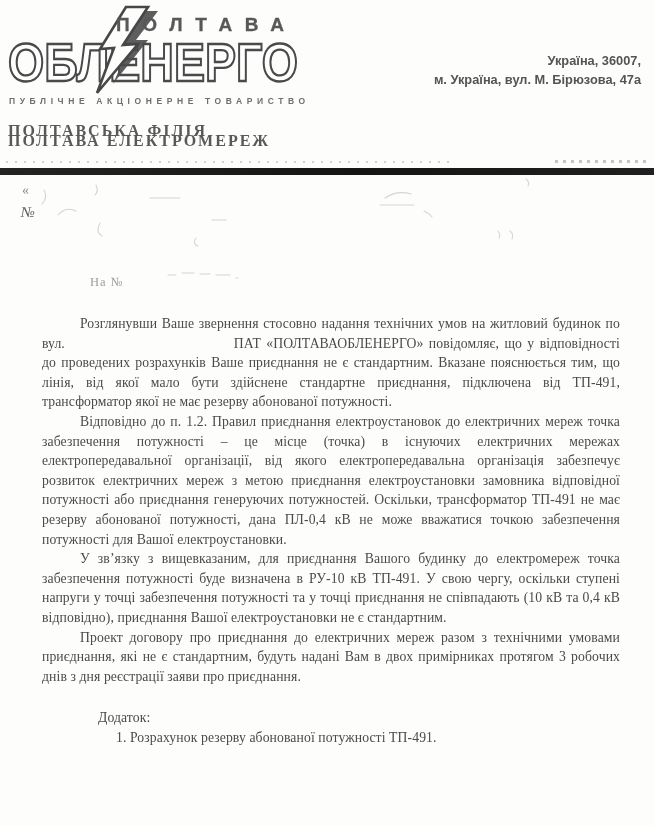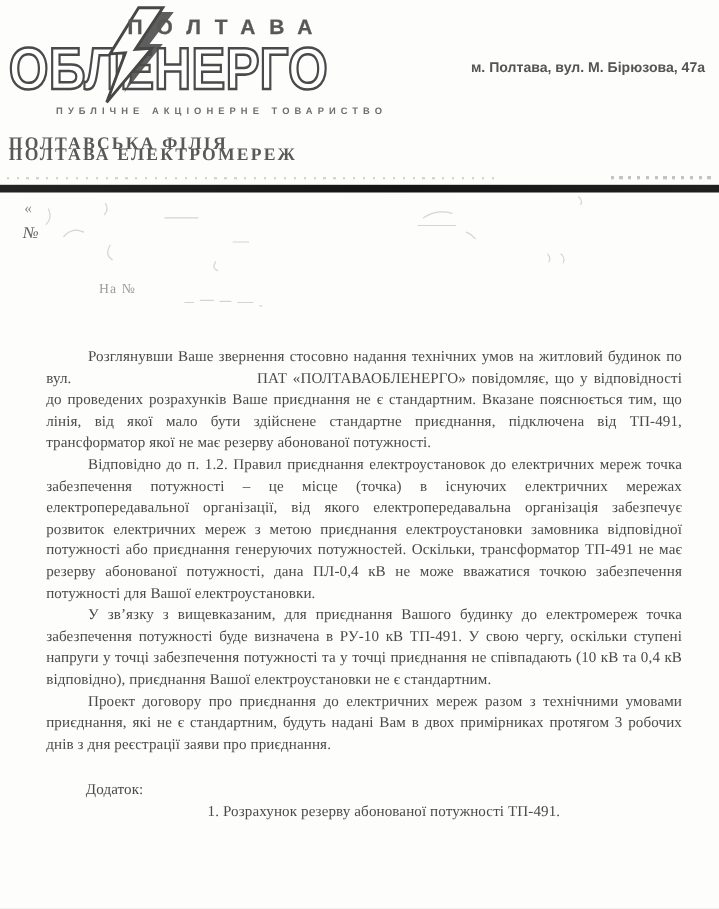--- a/index.html
+++ b/index.html
@@ -16,21 +16,20 @@
   }
 
   
   .letterhead { position: absolute; top: 0; left: 0; width: 654px; height: 168px; }
   .logo-svg { position: absolute; top: 2px; left: 4px; }
   .company-type {
     position: absolute; top: 96px; left: 9px;
     font-family: "Liberation Sans", sans-serif;
     font-size: 8.5px; font-weight: bold; letter-spacing: 4.6px;
     color: #6f6f6f;
-    margin-left: 42px;
   }
   .branch-line1, .branch-line2 {
     position: absolute; left: 8px;
     font-family: "Liberation Serif", serif;
     font-size: 16px; font-weight: bold; letter-spacing: 2px;
     color: #595959;
   }
   .branch-line1 { top: 122px; }
   .branch-line2 { top: 132px; }
   .contact-block {
@@ -62,38 +61,38 @@
   .refs { position: absolute; top: 175px; left: 0; width: 654px; height: 143px; }
   .quote-mark {
     position: absolute; top: 8px; left: 22px;
     font-size: 14px; color: #8b8b8b;
   }
   .number-sign {
     position: absolute; top: 29px; left: 21px;
     font-size: 15px; font-style: italic; color: #5e5e5e;
   }
   .reply-ref {
-    position: absolute; top: 80px; left: 90px;
+    position: absolute; top: 100px; left: 90px;
     font-size: 12.5px; color: #9d9d9d; letter-spacing: 1px;
   }
   .scribbles { position: absolute; top: 0; left: 0; }
 
   
   .letter-body {
     position: absolute; top: 314px; left: 42px; width: 578px;
     font-size: 13.7px; line-height: 19.6px;
     text-align: justify;
     color: #4a4a4a;
     letter-spacing: 0.1px;
   }
   .para { text-indent: 38px; }
   .redacted-gap { display: inline-block; width: 158px; }
   .attachment-block { margin-top: 22px; }
-  .attachment-label { margin-left: 36px; }
-  .attachment-item { margin-left: 36px; margin-top: 0.5px; text-align: center; }
+  .attachment-label { margin-left: 56px; }
+  .attachment-item { margin-left: 74px; margin-top: 0.5px; text-align: left; }
   .signature-block { margin-top: 76px; line-height: 20px; text-align: left; }
 </style>
 </head>
 <body>
 
 <div class="page">
 
   <header class="letterhead">
     <svg class="logo-svg" width="310" height="96" viewBox="0 0 310 96">
 
@@ -104,21 +103,22 @@
       <polygon points="122,5 96,47 110,46 93,91 134,42 119,43 144,5" fill="#fdfdfc" stroke="#474747" stroke-width="2.6" stroke-linejoin="miter"></polygon>
 
       <text x="112" y="29" font-family="Liberation Sans, sans-serif" font-weight="bold" font-size="19" fill="#585858" stroke="#585858" stroke-width="0.3" textLength="180" lengthAdjust="spacing" letter-spacing="12">ПОЛТАВА</text>
     </svg>
 
     <div class="company-type">ПУБЛІЧНЕ АКЦІОНЕРНЕ ТОВАРИСТВО</div>
     <div class="branch-line1">ПОЛТАВСЬКА ФІЛІЯ</div>
     <div class="branch-line2">ПОЛТАВА ЕЛЕКТРОМЕРЕЖ</div>
 
     <div class="contact-block">
-      <div class="contact-line">м. Полтава, вул. М. Бірюзова, 47а</div>
+      <div class="contact-line">Україна, 36007,</div>
+      <div class="contact-line">м. Україна, вул. М. Бірюзова, 47а</div>
     </div>
   </header>
 
   <div class="speckle-line"></div>
   <div class="speckle-line-right"></div>
 
   <div class="divider-bar"></div>
 
   <div class="refs">
     <span class="quote-mark">«</span>

